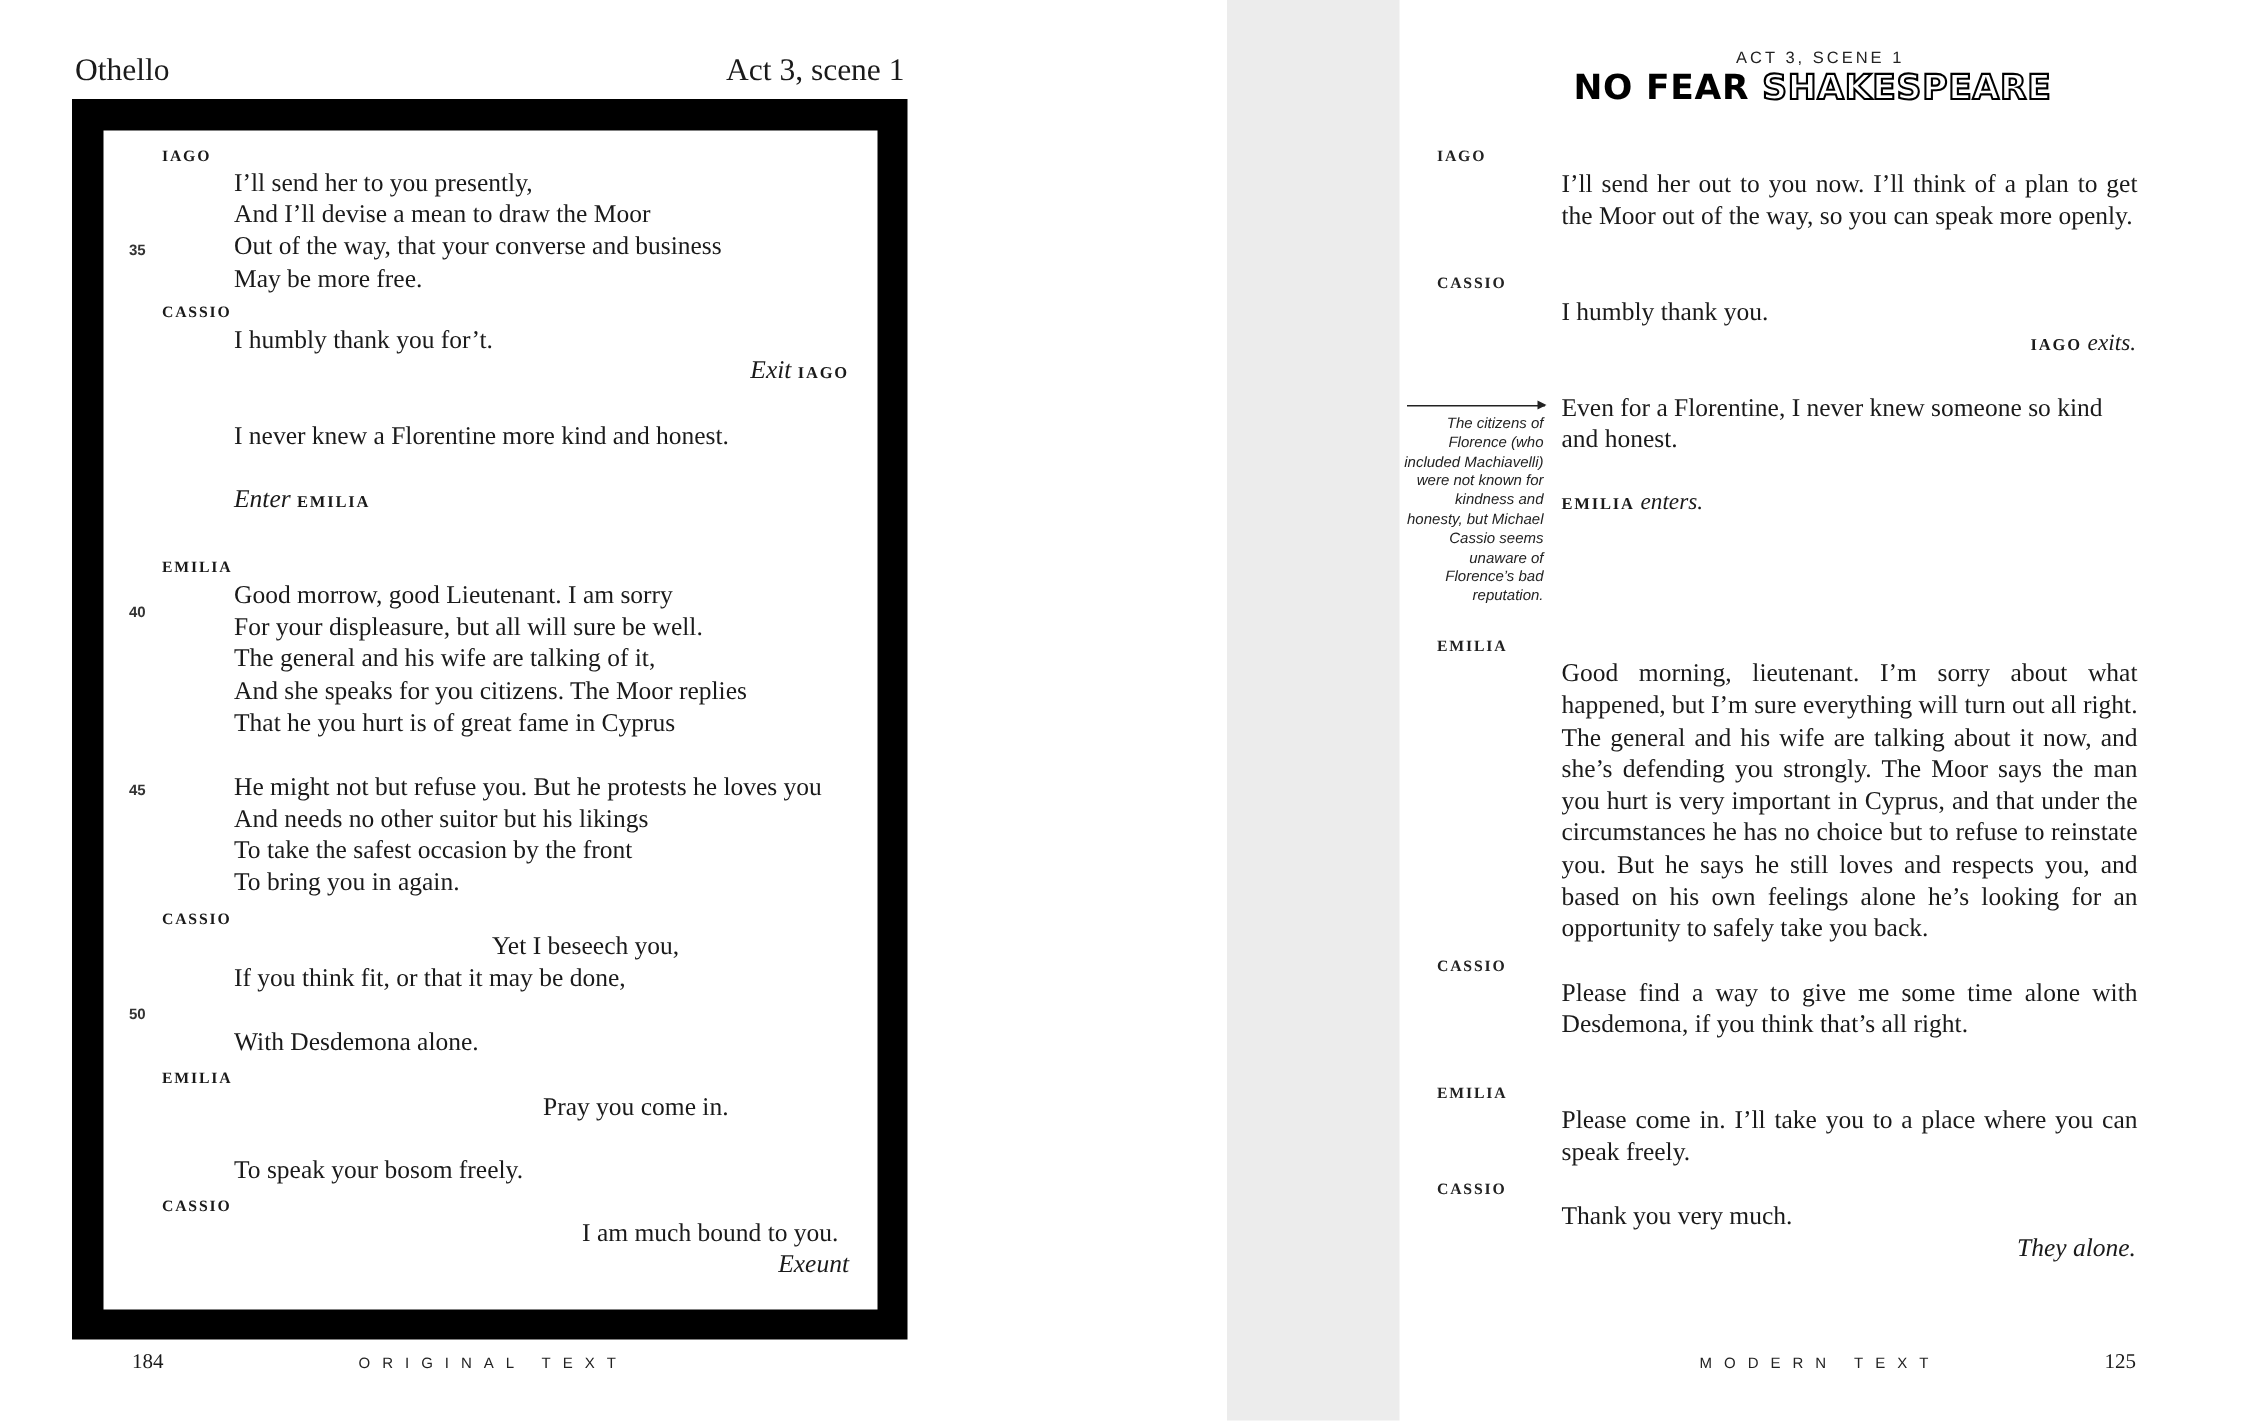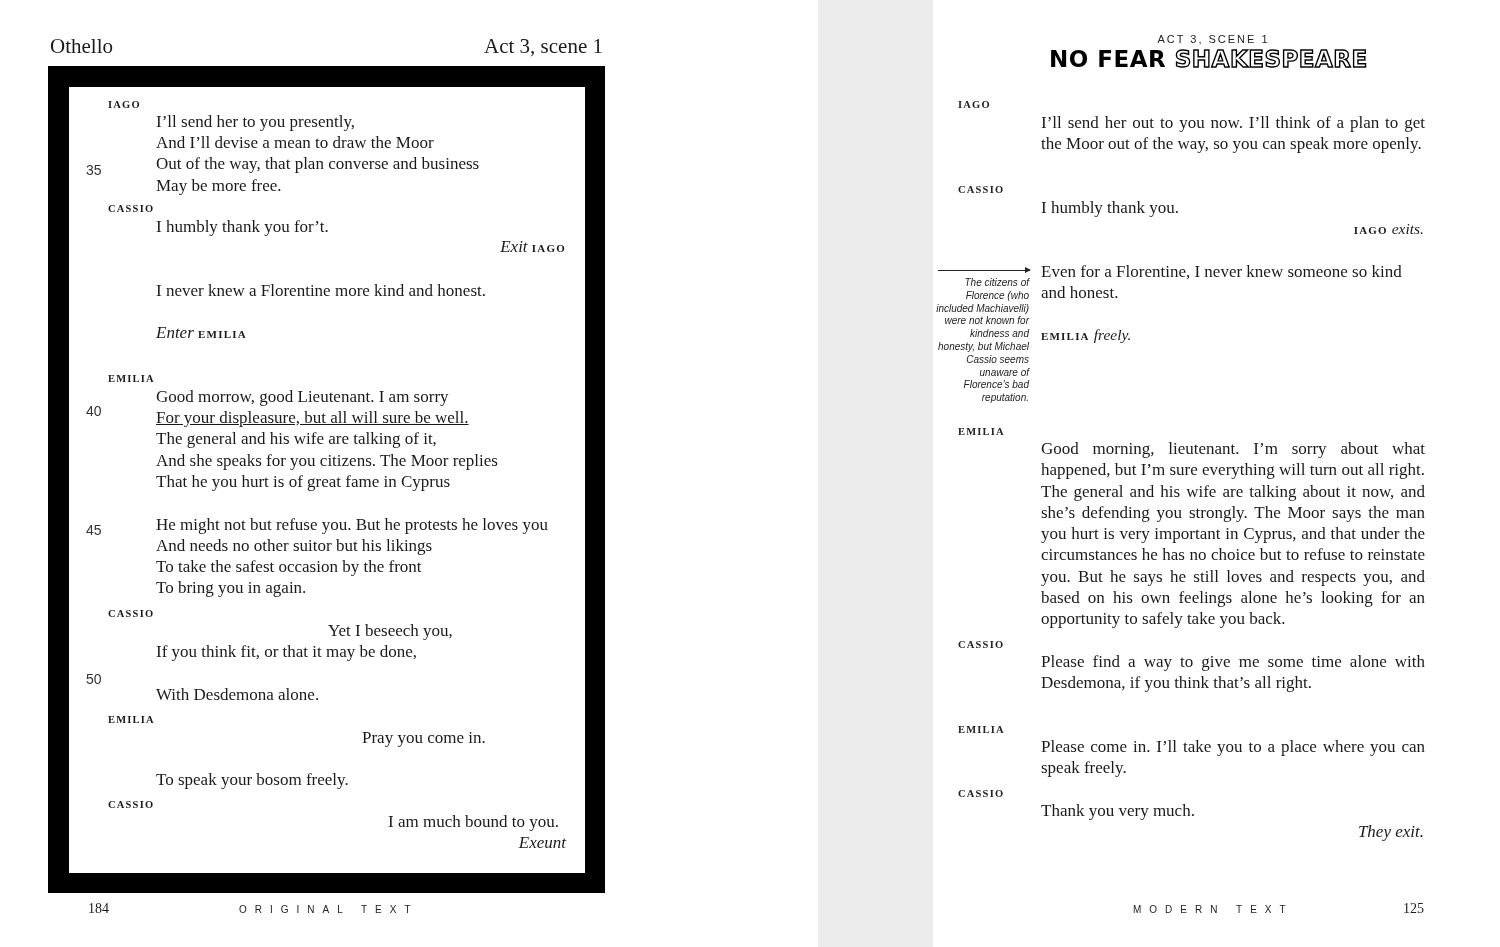--- a/index.html
+++ b/index.html
@@ -22,21 +22,21 @@
   }
   .frame-inner {
     position: absolute; left: 21px; top: 21px; width: 516px; height: 786px;
     background: #fff;
   }
   .orig { position: absolute; left: 0; top: 0; width: 100%; height: 100%; }
   .speaker-uc { text-transform: uppercase; font-size: 10.5px; font-weight: bold; letter-spacing: 1.2px; }
   .vline {
     position: absolute; left: 87px; font-size: 17px; white-space: nowrap; line-height: 21px;
   }
-  .lnum { position: absolute; left: 17px; font-size: 14px; font-family: "Liberation Sans", sans-serif; color: #333; }
+  .lnum { position: absolute; left: 17px; font-size: 10px; font-family: "Liberation Sans", sans-serif; color: #333; font-weight: bold; }
   .stage-r { position: absolute; right: 19px; font-size: 17px; white-space: nowrap; }
   .it { font-style: italic; }
   .sc { font-size: 11px; letter-spacing: 1.2px; font-weight: bold; text-transform: uppercase; }
   .footer-num { position: absolute; font-size: 14px; top: 901px; }
   .footer-label {
     position: absolute; top: 904px; font-family: "Liberation Sans", sans-serif;
     font-size: 10px; letter-spacing: 8px; color: #222;
   }
   
   .nf-act {
@@ -78,39 +78,39 @@
   <div class="left-act">Act 3, scene 1</div>
 
   <div class="frame">
     <div class="frame-inner">
       <div class="orig">
 
         <div class="speaker-uc" style="position:absolute;left:39px;top:12px;">IAGO</div>
         <div class="vline" style="top:24px;">I’ll send her to you presently,</div>
         <div class="vline" style="top:45px;text-align:center;">And I’ll devise a mean to draw the Moor</div>
         <div class="lnum" style="top:75px;">35</div>
-        <div class="vline" style="top:66px;">Out of the way, that plan converse and business</div>
+        <div class="vline" style="top:66px;">Out of the way, that your converse and business</div>
         <div class="vline" style="top:88px;">May be more free.</div>
 
         <div class="speaker-uc" style="position:absolute;left:39px;top:116px;">CASSIO</div>
         <div class="vline" style="top:129px;">I humbly thank you for’t.</div>
         <div class="stage-r" style="top:150px;">
           <span class="it">Exit</span>
           <span class="sc">IAGO</span>
         </div>
         <div class="vline" style="top:193px;">I never knew a Florentine more kind and honest.</div>
         <div class="vline" style="top:235px;">
           <span class="it">Enter</span>
           <span class="sc">EMILIA</span>
         </div>
 
         <div class="speaker-uc" style="position:absolute;left:39px;top:286px;">EMILIA</div>
         <div class="vline" style="top:299px;">Good morrow, good Lieutenant. I am sorry</div>
         <div class="lnum" style="top:316px;">40</div>
-        <div class="vline" style="top:320px;text-decoration:underline;">For your displeasure, but all will sure be well.</div>
+        <div class="vline" style="top:320px;">For your displeasure, but all will sure be well.</div>
         <div class="vline" style="top:341px;">The general and his wife are talking of it,</div>
         <div class="vline" style="top:363px;">And she speaks for you citizens. The Moor replies</div>
         <div class="vline" style="top:384px;">That he you hurt is of great fame in Cyprus</div>
         <div class="lnum" style="top:435px;">45</div>
         <div class="vline" style="top:427px;">He might not but refuse you. But he protests he loves you</div>
         <div class="vline" style="top:448px;">And needs no other suitor but his likings</div>
         <div class="vline" style="top:469px;">To take the safest occasion by the front</div>
         <div class="vline" style="top:490px;">To bring you in again.</div>
 
         <div class="speaker-uc" style="position:absolute;left:39px;top:521px;">CASSIO</div>
@@ -149,31 +149,31 @@
   <div class="r-stage" style="top:220px;">
     <span class="sc">IAGO</span>
     <span class="it">exits.</span>
   </div>
 
   <div class="arrow"></div>
   <div class="prose" style="top:261px;text-align:left;width:386px;">Even for a Florentine, I never knew someone so kind and honest.</div>
   <div class="note">The citizens of Florence (who included Machiavelli) were not known for kindness and honesty, but Michael Cassio seems unaware of Florence’s bad reputation.</div>
   <div style="position:absolute;left:1041px;top:326px;font-size:15.5px;">
     <span class="sc">EMILIA</span>
-    <span class="it">freely.</span>
+    <span class="it">enters.</span>
   </div>
 
   <div class="r-speaker" style="top:426px;">EMILIA</div>
   <div class="prose" style="top:438px;">Good morning, lieutenant. I’m sorry about what happened, but I’m sure everything will turn out all right. The general and his wife are talking about it now, and she’s defending you strongly. The Moor says the man you hurt is very important in Cyprus, and that under the circumstances he has no choice but to refuse to reinstate you. But he says he still loves and respects you, and based on his own feelings alone he’s looking for an opportunity to safely take you back.</div>
 
   <div class="r-speaker" style="top:639px;">CASSIO</div>
   <div class="prose" style="top:651px;">Please find a way to give me some time alone with Desdemona, if you think that’s all right.</div>
 
   <div class="r-speaker" style="top:724px;">EMILIA</div>
   <div class="prose" style="top:736px;">Please come in. I’ll take you to a place where you can speak freely.</div>
 
   <div class="r-speaker" style="top:788px;">CASSIO</div>
   <div class="prose" style="top:800px;">Thank you very much.</div>
-  <div class="r-stage it" style="top:822px;font-size:17px;">They exit.</div>
+  <div class="r-stage it" style="top:822px;font-size:17px;">They alone.</div>
 
   <div class="footer-label" style="left:1133px;">MODERN TEXT</div>
   <div class="footer-num" style="left:1403px;">125</div>
 </div>
 
 </body></html>

